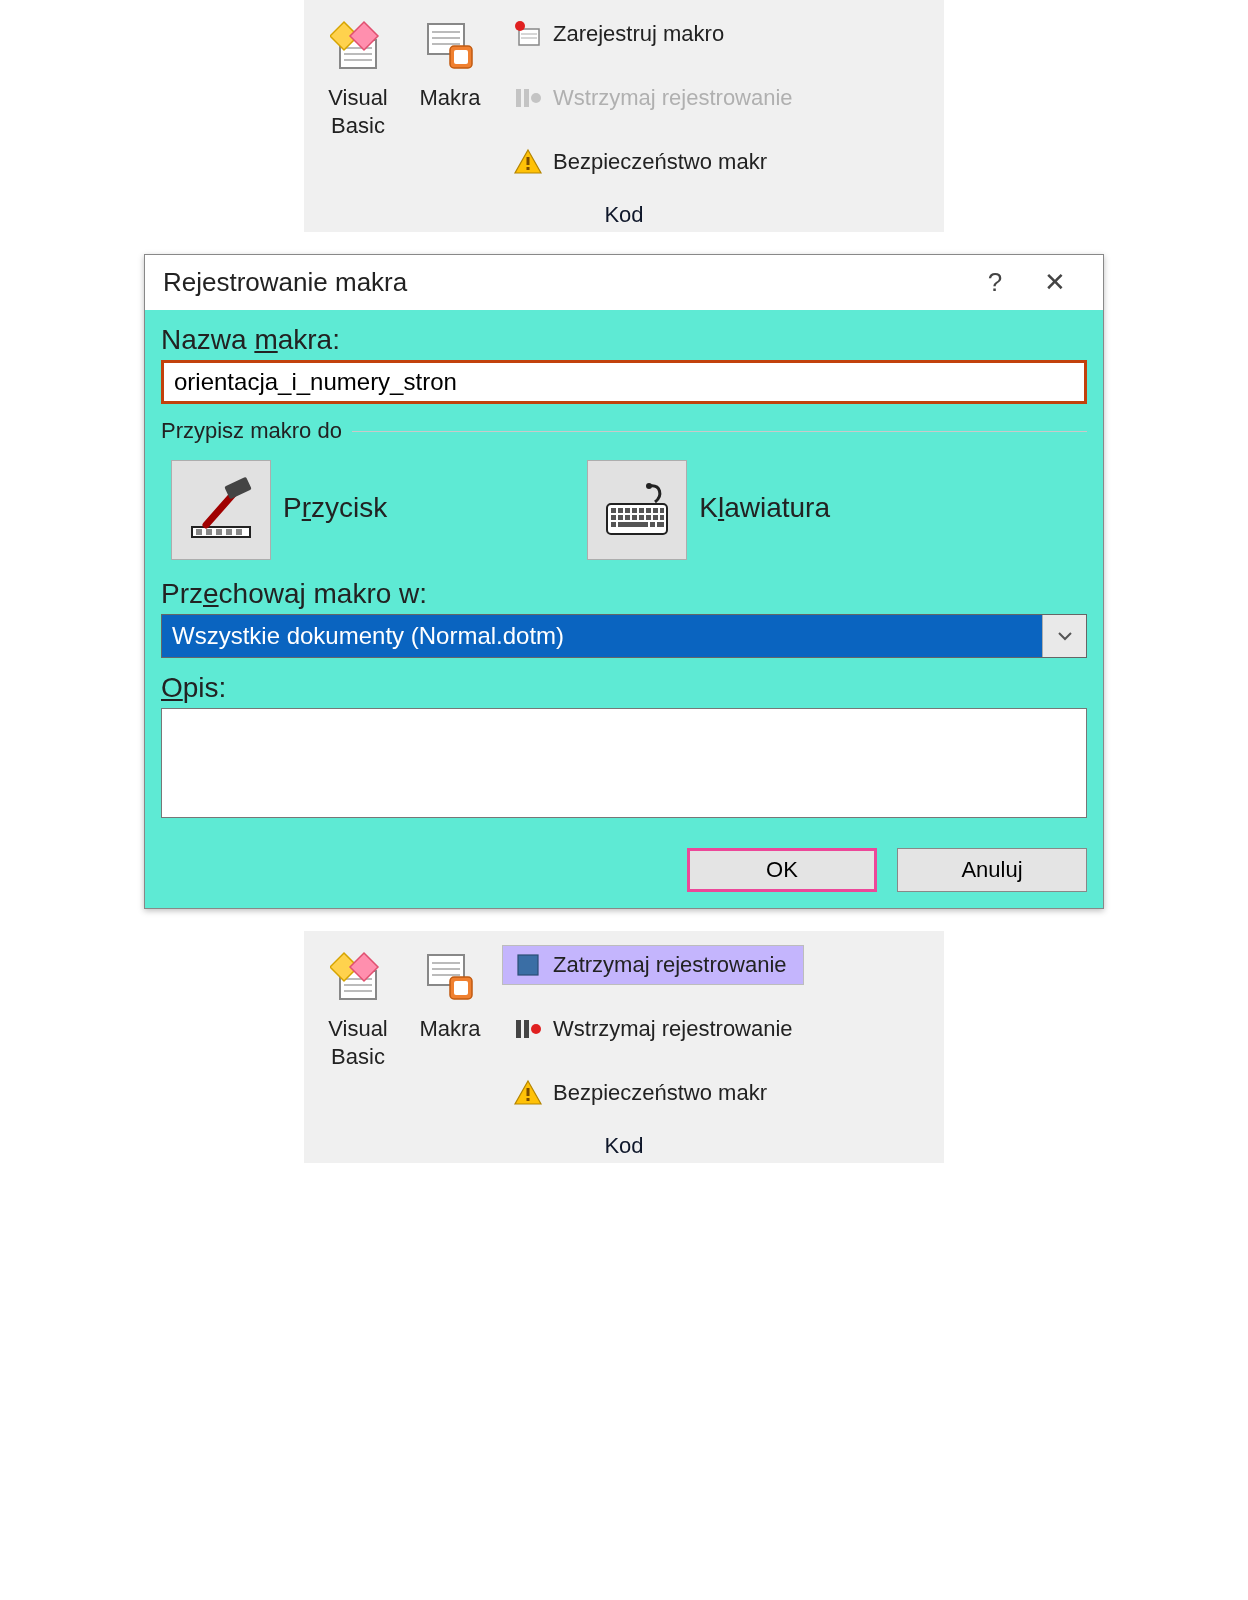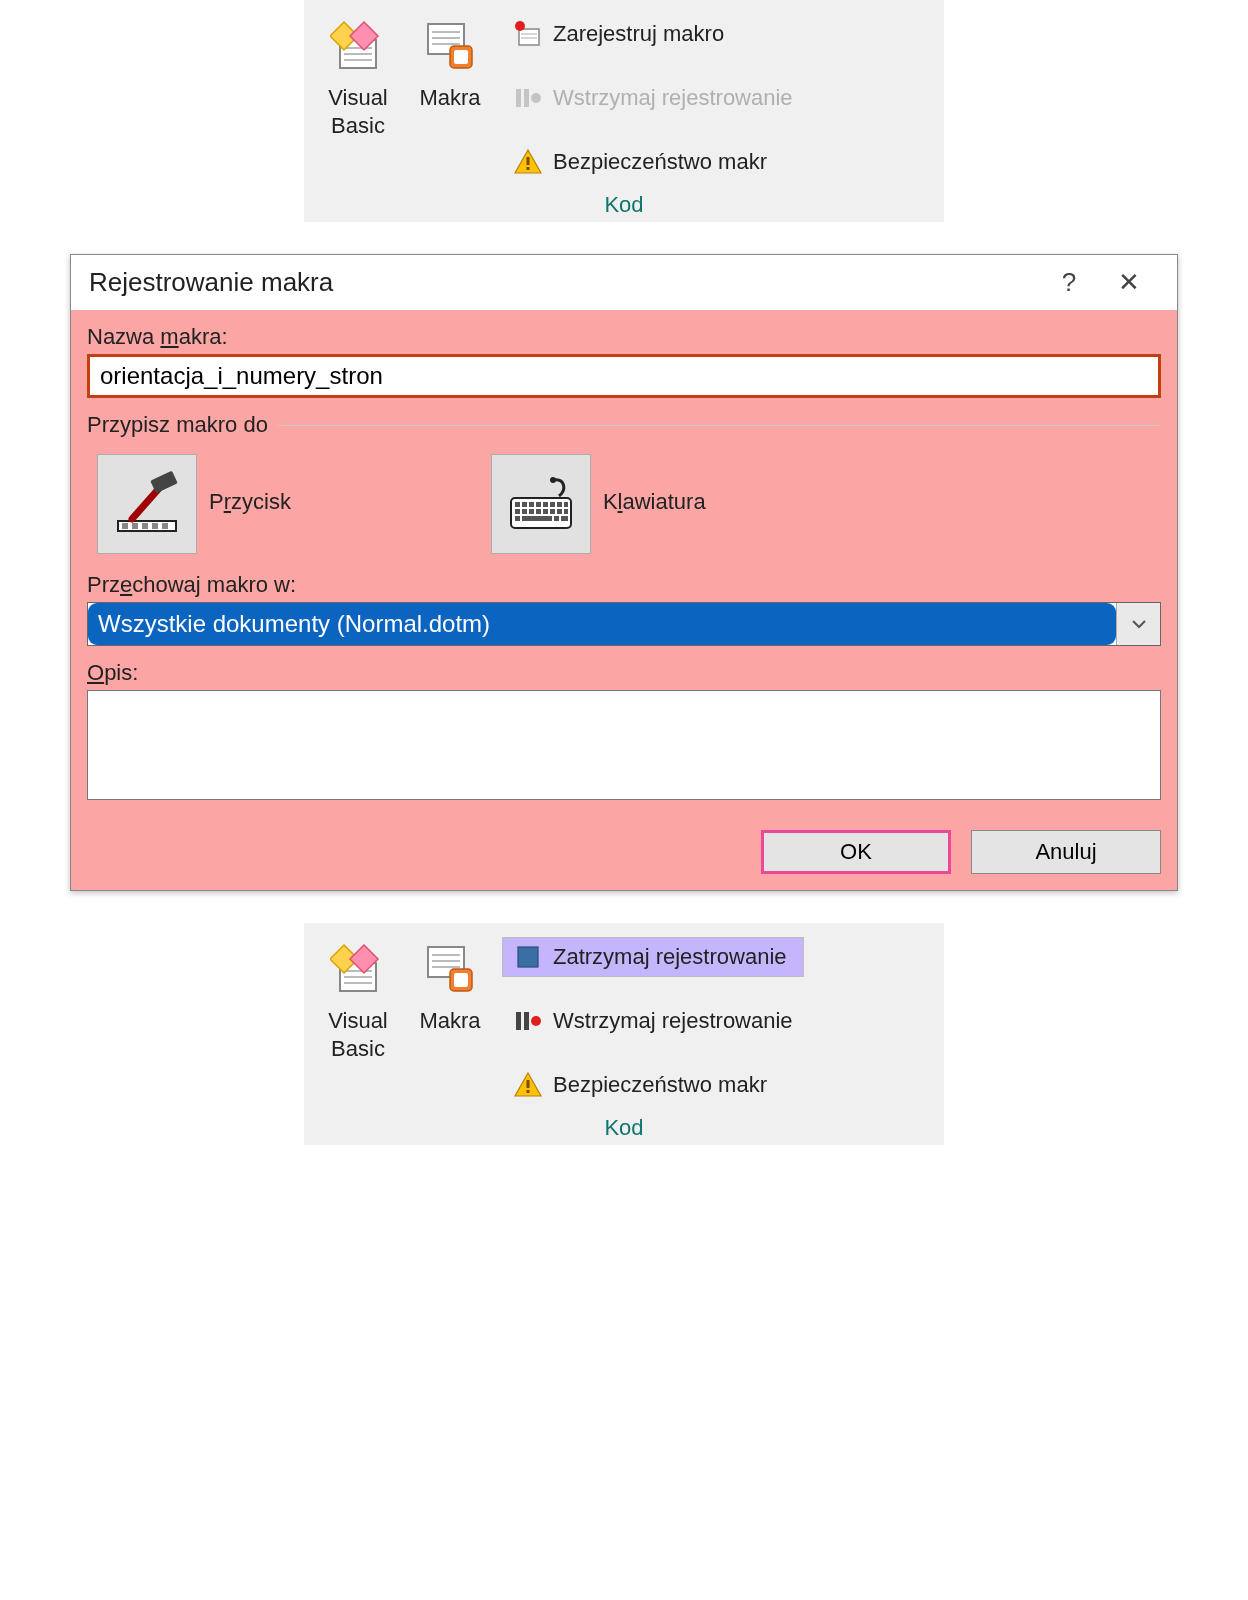--- a/index.html
+++ b/index.html
@@ -64,32 +64,32 @@
     height: 30px;
     display: flex;
     align-items: center;
     justify-content: center;
     position: relative;
     flex: 0 0 30px;
   }
   .ribbon-small.disabled { color: #b0b0b0; }
   .ribbon-group-label {
     text-align: center;
-    margin-top: 10px;
+    margin-top: 20px;
     font-size: 22px;
-    color: #0f766e;
+    color: #0f172a;
   }
 
   
   .dialog {
-    width: 1108px;
-    margin: 32px auto;
+    width: 960px;
+    margin: 22px auto;
     border: 1px solid #888;
     box-shadow: 0 2px 6px rgba(0,0,0,0.25);
-    background: #fca5a5;
+    background: #5eead4;
   }
   .dialog-titlebar {
     display: flex;
     align-items: center;
     background: #ffffff;
     padding: 12px 18px;
   }
   .dialog-title {
     flex: 1;
     font-size: 26px;
@@ -98,21 +98,21 @@
   .title-btn {
     width: 60px;
     text-align: center;
     font-size: 26px;
     color: #444;
   }
   .dialog-body {
     padding: 14px 16px 16px 16px;
   }
   .field-label {
-    font-size: 22px;
+    font-size: 28px;
     margin-bottom: 4px;
   }
   .field-label .mn { text-decoration: underline; }
   .text-input {
     width: 100%;
     height: 44px;
     background: #ffffff;
     border: 3px solid #c2410c;
     padding: 4px 10px;
     font-size: 24px;
@@ -160,21 +160,20 @@
     margin-bottom: 14px;
   }
   .dropdown .dd-text {
     flex: 1;
     background: #0a64c0;
     color: #fff;
     padding: 4px 10px;
     font-size: 24px;
     display: flex;
     align-items: center;
-    border-radius: 9px;
   }
   .dropdown .dd-arrow {
     width: 44px;
     background: #e9e9e9;
     border-left: 1px solid #adadad;
     display: flex;
     align-items: center;
     justify-content: center;
   }
   .textarea {

